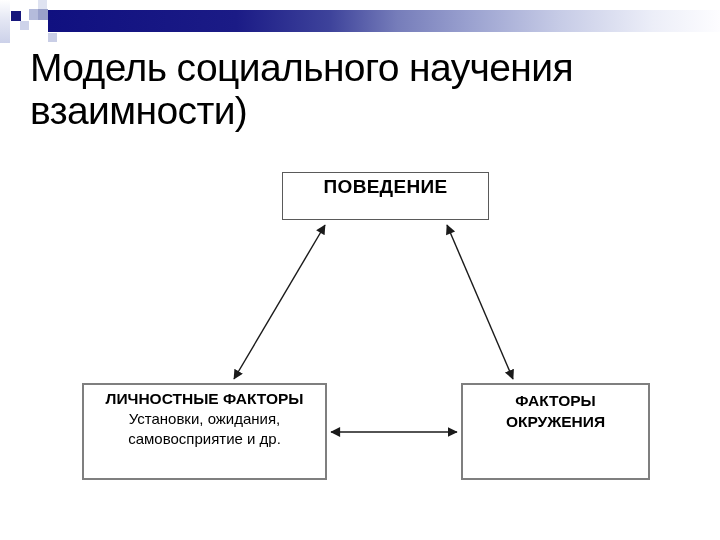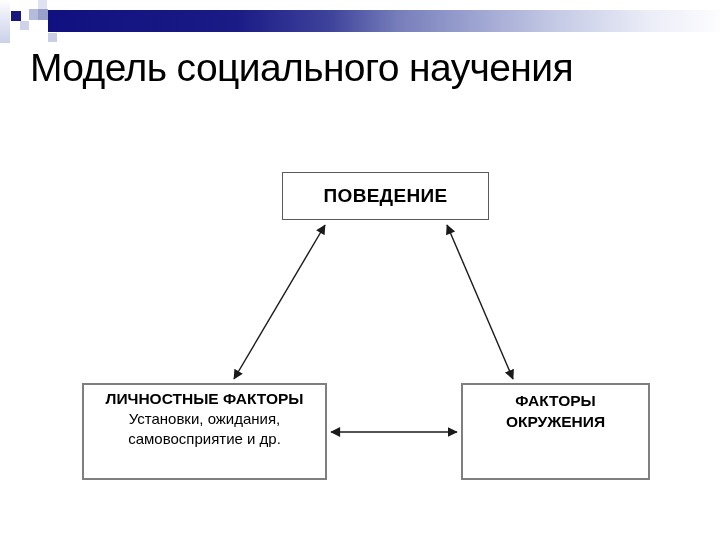--- a/index.html
+++ b/index.html
@@ -39,21 +39,21 @@
   .slide-title span{display:block;white-space:nowrap;}
 
   
   .dbox{
     position:absolute;background:#ffffff;box-sizing:border-box;
     text-align:center;color:#000;
   }
   .box-behavior{
     left:282px;top:172px;width:207px;height:48px;
     border:1.5px solid #5a5a5a;
-    font-weight:bold;font-size:19px;padding-top:12px;letter-spacing:0.3px;
+    font-weight:bold;font-size:19px;padding-top:3px;letter-spacing:0.3px;
   }
   .box-personal{
     left:82px;top:383px;width:245px;height:97px;
     border:2px solid #7f7f7f;
     font-size:15px;line-height:20px;padding-top:4px;
   }
   .box-personal .head{font-weight:bold;font-size:15.5px;}
   .box-environment{
     left:461px;top:383px;width:189px;height:97px;
     border:2px solid #7f7f7f;
@@ -72,20 +72,21 @@
   <div class="deco-sq sq-dark"></div>
   <div class="deco-sq sq-light1"></div>
   <div class="deco-sq sq-lav"></div>
   <div class="deco-sq sq-pale"></div>
   <div class="deco-sq sq-slate"></div>
   <div class="deco-sq sq-below"></div>
   <div class="title-bar"></div>
 
   <div class="slide-title">
     <span>Модель социального научения</span>
+    <span>взаимности)</span>
   </div>
 
   <svg class="arrows" viewBox="0 0 720 540" xmlns="http://www.w3.org/2000/svg">
     <defs>
       <marker id="ah-e" orient="auto" markerWidth="9" markerHeight="8" refX="6.5" refY="3.5">
         <path d="M0,0 L7,3.5 L0,7 z" fill="#1a1a1a"></path>
       </marker>
       <marker id="ah-s" orient="auto" markerWidth="9" markerHeight="8" refX="0.5" refY="3.5">
         <path d="M7,0 L0,3.5 L7,7 z" fill="#1a1a1a"></path>
       </marker>

